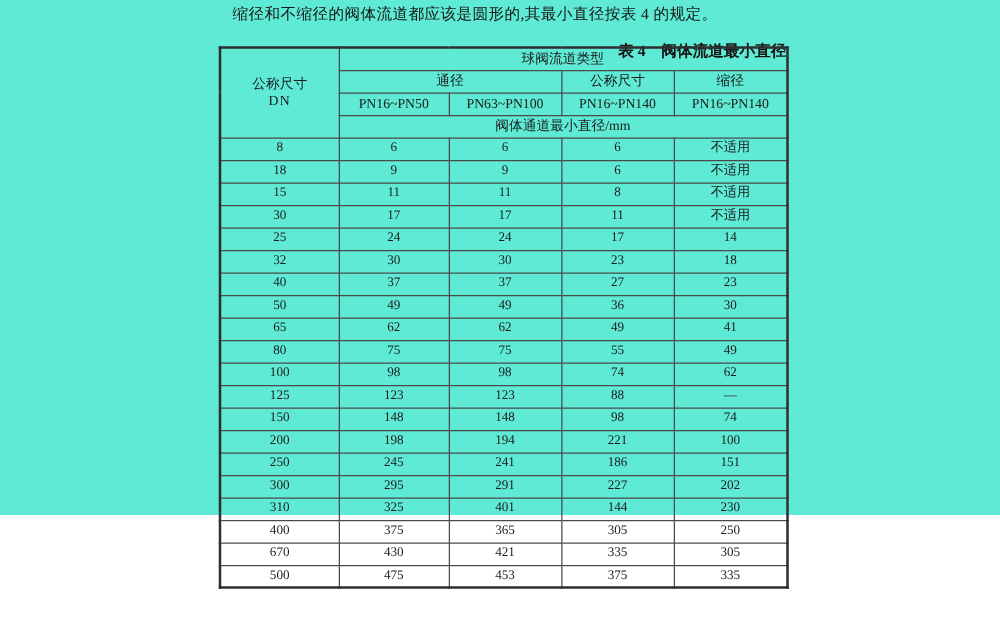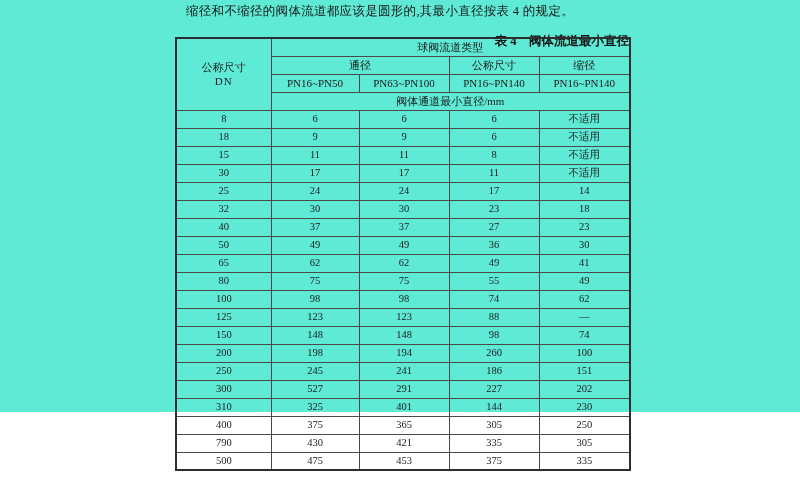--- a/index.html
+++ b/index.html
@@ -182,53 +182,53 @@
           <td>150</td>
           <td>148</td>
           <td>148</td>
           <td>98</td>
           <td>74</td>
         </tr>
         <tr>
           <td>200</td>
           <td>198</td>
           <td>194</td>
-          <td>260</td>
+          <td>221</td>
           <td>100</td>
         </tr>
         <tr>
           <td>250</td>
           <td>245</td>
           <td>241</td>
           <td>186</td>
           <td>151</td>
         </tr>
         <tr>
           <td>300</td>
-          <td>527</td>
+          <td>295</td>
           <td>291</td>
           <td>227</td>
           <td>202</td>
         </tr>
         <tr>
           <td>310</td>
           <td>325</td>
           <td>401</td>
           <td>144</td>
           <td>230</td>
         </tr>
         <tr>
           <td>400</td>
           <td>375</td>
           <td>365</td>
           <td>305</td>
           <td>250</td>
         </tr>
         <tr>
-          <td>790</td>
+          <td>670</td>
           <td>430</td>
           <td>421</td>
           <td>335</td>
           <td>305</td>
         </tr>
         <tr>
           <td>500</td>
           <td>475</td>
           <td>453</td>
           <td>375</td>

